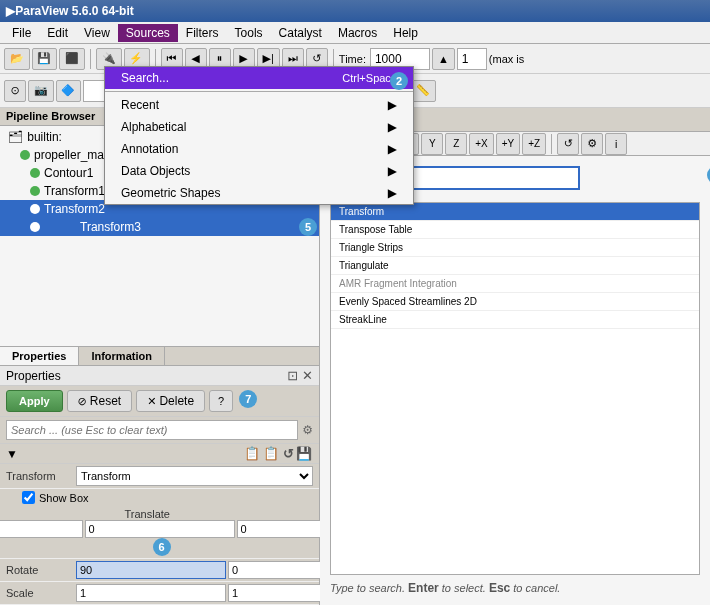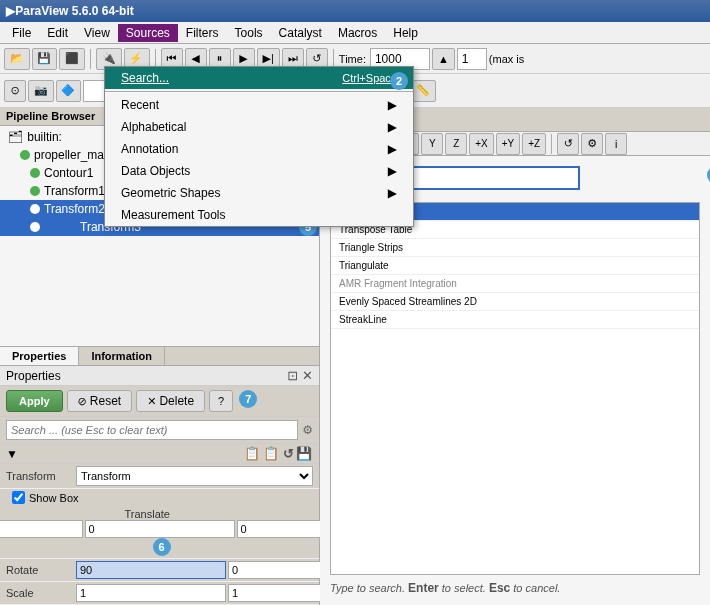--- a/index.html
+++ b/index.html
@@ -241,21 +241,21 @@
     .prop-3cols { display: flex; gap: 2px; flex: 1; }
     .prop-3cols input {
       flex: 1;
       border: 1px solid #aaa;
       height: 18px;
       font-size: 11px;
       padding: 0 3px;
       background: white;
     }
     .prop-3cols input.highlighted { background: #c8d8f0; border-color: #316ac5; }
-    .checkbox-row { display: flex; align-items: center; padding: 2px 12px; }
+    .checkbox-row { display: flex; align-items: center; padding: 2px 22px; }
     .checkbox-label { font-size: 11px; margin-left: 4px; }
 
     
     .search-results-panel {
       flex: 1;
       display: flex;
       flex-direction: column;
       padding: 10px;
       background: #f5f5f5;
       position: relative;
@@ -301,21 +301,21 @@
     }
     .dropdown-item {
       padding: 4px 16px;
       font-size: 12px;
       cursor: pointer;
       display: flex;
       align-items: center;
       justify-content: space-between;
       white-space: nowrap;
     }
-    .dropdown-item.search-item { background: #0f766e; color: white; text-decoration: underline; }
+    .dropdown-item.search-item { background: #6d28d9; color: white; }
     .dropdown-separator { height: 1px; background: #aaa; margin: 2px 0; }
     .dropdown-item .shortcut { color: inherit; font-size: 11px; margin-left: 20px; }
     .dropdown-item .arrow { margin-left: 10px; }
 
     
     .badge {
       display: inline-flex;
       align-items: center;
       justify-content: center;
       width: 18px;
@@ -574,17 +574,14 @@
       <span class="arrow">▶</span>
     </div>
     <div class="dropdown-item">
       <span>Data Objects</span>
       <span class="arrow">▶</span>
     </div>
     <div class="dropdown-item">
       <span>Geometric Shapes</span>
       <span class="arrow">▶</span>
     </div>
-    <div class="dropdown-item">
-      <span>Measurement Tools</span>
-    </div>
   </div>
 </div>
 
 </body></html>

